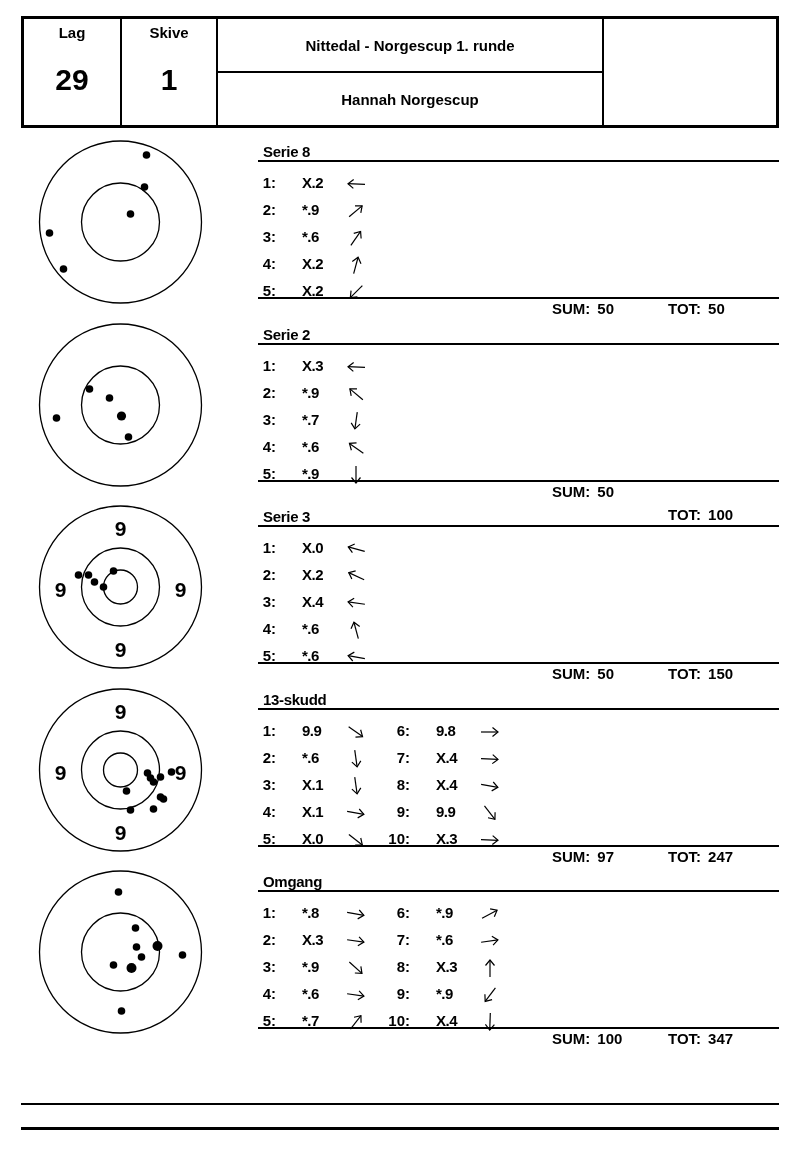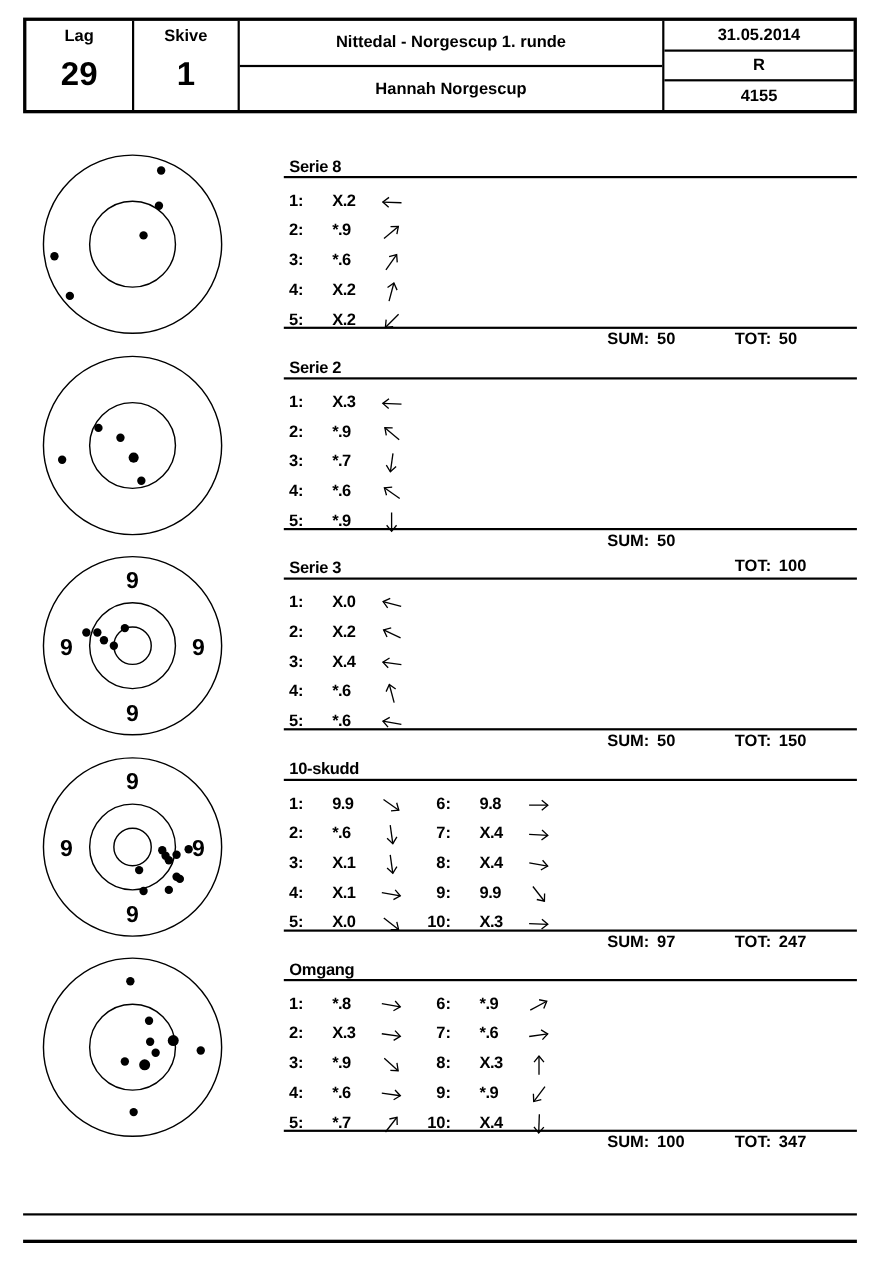--- a/index.html
+++ b/index.html
@@ -1,19 +1,19 @@
 <!DOCTYPE html>
 <html><head>
 <meta charset="utf-8">
 <style>
   html,body{margin:0;padding:0;background:#fff;}
   .page{position:relative;width:800px;height:1157px;background:#fff;color:#000;
         font-family:"Liberation Sans",sans-serif;font-weight:bold;overflow:hidden;}
   
-  .hdr{position:absolute;left:21px;top:16px;width:758px;height:87px;border:3px solid #000;
+  .hdr{position:absolute;left:21px;top:16px;width:758px;height:112px;border:3px solid #000;
        box-sizing:border-box;display:flex;}
   .hcol{box-sizing:border-box;}
   .hc1{width:98px;border-right:2px solid #000;display:flex;flex-direction:column;align-items:center;}
   .hc2{width:96px;border-right:2px solid #000;display:flex;flex-direction:column;align-items:center;}
   .hc3{width:386px;border-right:2px solid #000;display:flex;flex-direction:column;}
   .hc4{flex:1;display:flex;flex-direction:column;}
   .hlabel{font-size:15px;margin-top:5px;}
   .hbig{font-size:30px;flex:1;display:flex;align-items:center;margin-top:-6px;}
   .hrow{flex:1;display:flex;align-items:center;justify-content:center;font-size:15px;
         border-bottom:2px solid #000;}
@@ -34,25 +34,20 @@
       <div class="hbig">29</div>
     </div>
     <div class="hcol hc2">
       <div class="hlabel">Skive</div>
       <div class="hbig">1</div>
     </div>
     <div class="hcol hc3">
       <div class="hrow">Nittedal - Norgescup 1. runde</div>
       <div class="hrow">Hannah Norgescup</div>
     </div>
-    <div class="hcol hc4">
-      <div class="hrow">31.05.2014</div>
-      <div class="hrow">R</div>
-      <div class="hrow">4155</div>
-    </div>
   </div>
 
   <div id="sections">
       <div>
         <div style="position: absolute; left: 263px; top: 143px; font-size: 15px; letter-spacing: -0.3px;">Serie 8</div>
         <div style="position: absolute; left: 258px; top: 160px; width: 521px; height: 2px; background: rgb(0, 0, 0);"></div>
         <div style="position: absolute; left: 248px; top: 173px; width: 150px; height: 22px;">
           <div style="position: absolute; left: 0px; top: 1px; width: 28px; text-align: right; font-size: 15px;">1:</div>
           <div style="position: absolute; left: 54px; top: 1px; font-size: 15px; letter-spacing: -0.5px;">X.2</div>
           <svg width="24" height="24" viewBox="0 0 24 24" style="position: absolute; left: 96px; top: -1px; transform: rotate(-178deg);">
@@ -216,21 +211,21 @@
           <text x="160.5" y="95" text-anchor="middle" dominant-baseline="central" font-size="21" font-weight="bold" fill="#000" font-family="&quot;Liberation Sans&quot;,sans-serif">9</text>
           <text x="100.5" y="155" text-anchor="middle" dominant-baseline="central" font-size="21" font-weight="bold" fill="#000" font-family="&quot;Liberation Sans&quot;,sans-serif">9</text>
           <circle cx="58.5" cy="81" r="3.8" fill="#000"></circle>
           <circle cx="68.5" cy="81" r="3.8" fill="#000"></circle>
           <circle cx="74.5" cy="88" r="3.8" fill="#000"></circle>
           <circle cx="83.5" cy="93" r="3.8" fill="#000"></circle>
           <circle cx="93.5" cy="77" r="3.8" fill="#000"></circle>
         </svg>
       </div>
       <div>
-        <div style="position: absolute; left: 263px; top: 691px; font-size: 15px; letter-spacing: -0.3px;">10-skudd</div>
+        <div style="position: absolute; left: 263px; top: 691px; font-size: 15px; letter-spacing: -0.3px;">13-skudd</div>
         <div style="position: absolute; left: 258px; top: 708px; width: 521px; height: 2px; background: rgb(0, 0, 0);"></div>
         <div style="position: absolute; left: 248px; top: 721px; width: 150px; height: 22px;">
           <div style="position: absolute; left: 0px; top: 1px; width: 28px; text-align: right; font-size: 15px;">1:</div>
           <div style="position: absolute; left: 54px; top: 1px; font-size: 15px; letter-spacing: -0.5px;">9.9</div>
           <svg width="24" height="24" viewBox="0 0 24 24" style="position: absolute; left: 96px; top: -1px; transform: rotate(-325deg);">
             <line x1="3" y1="12" x2="20" y2="12" stroke="#000" stroke-width="1.2"></line>
             <polyline points="14.5,7.5 20,12 14.5,16.5" fill="none" stroke="#000" stroke-width="1.2"></polyline>
           </svg>
         </div>
         <div style="position: absolute; left: 248px; top: 748px; width: 150px; height: 22px;">

